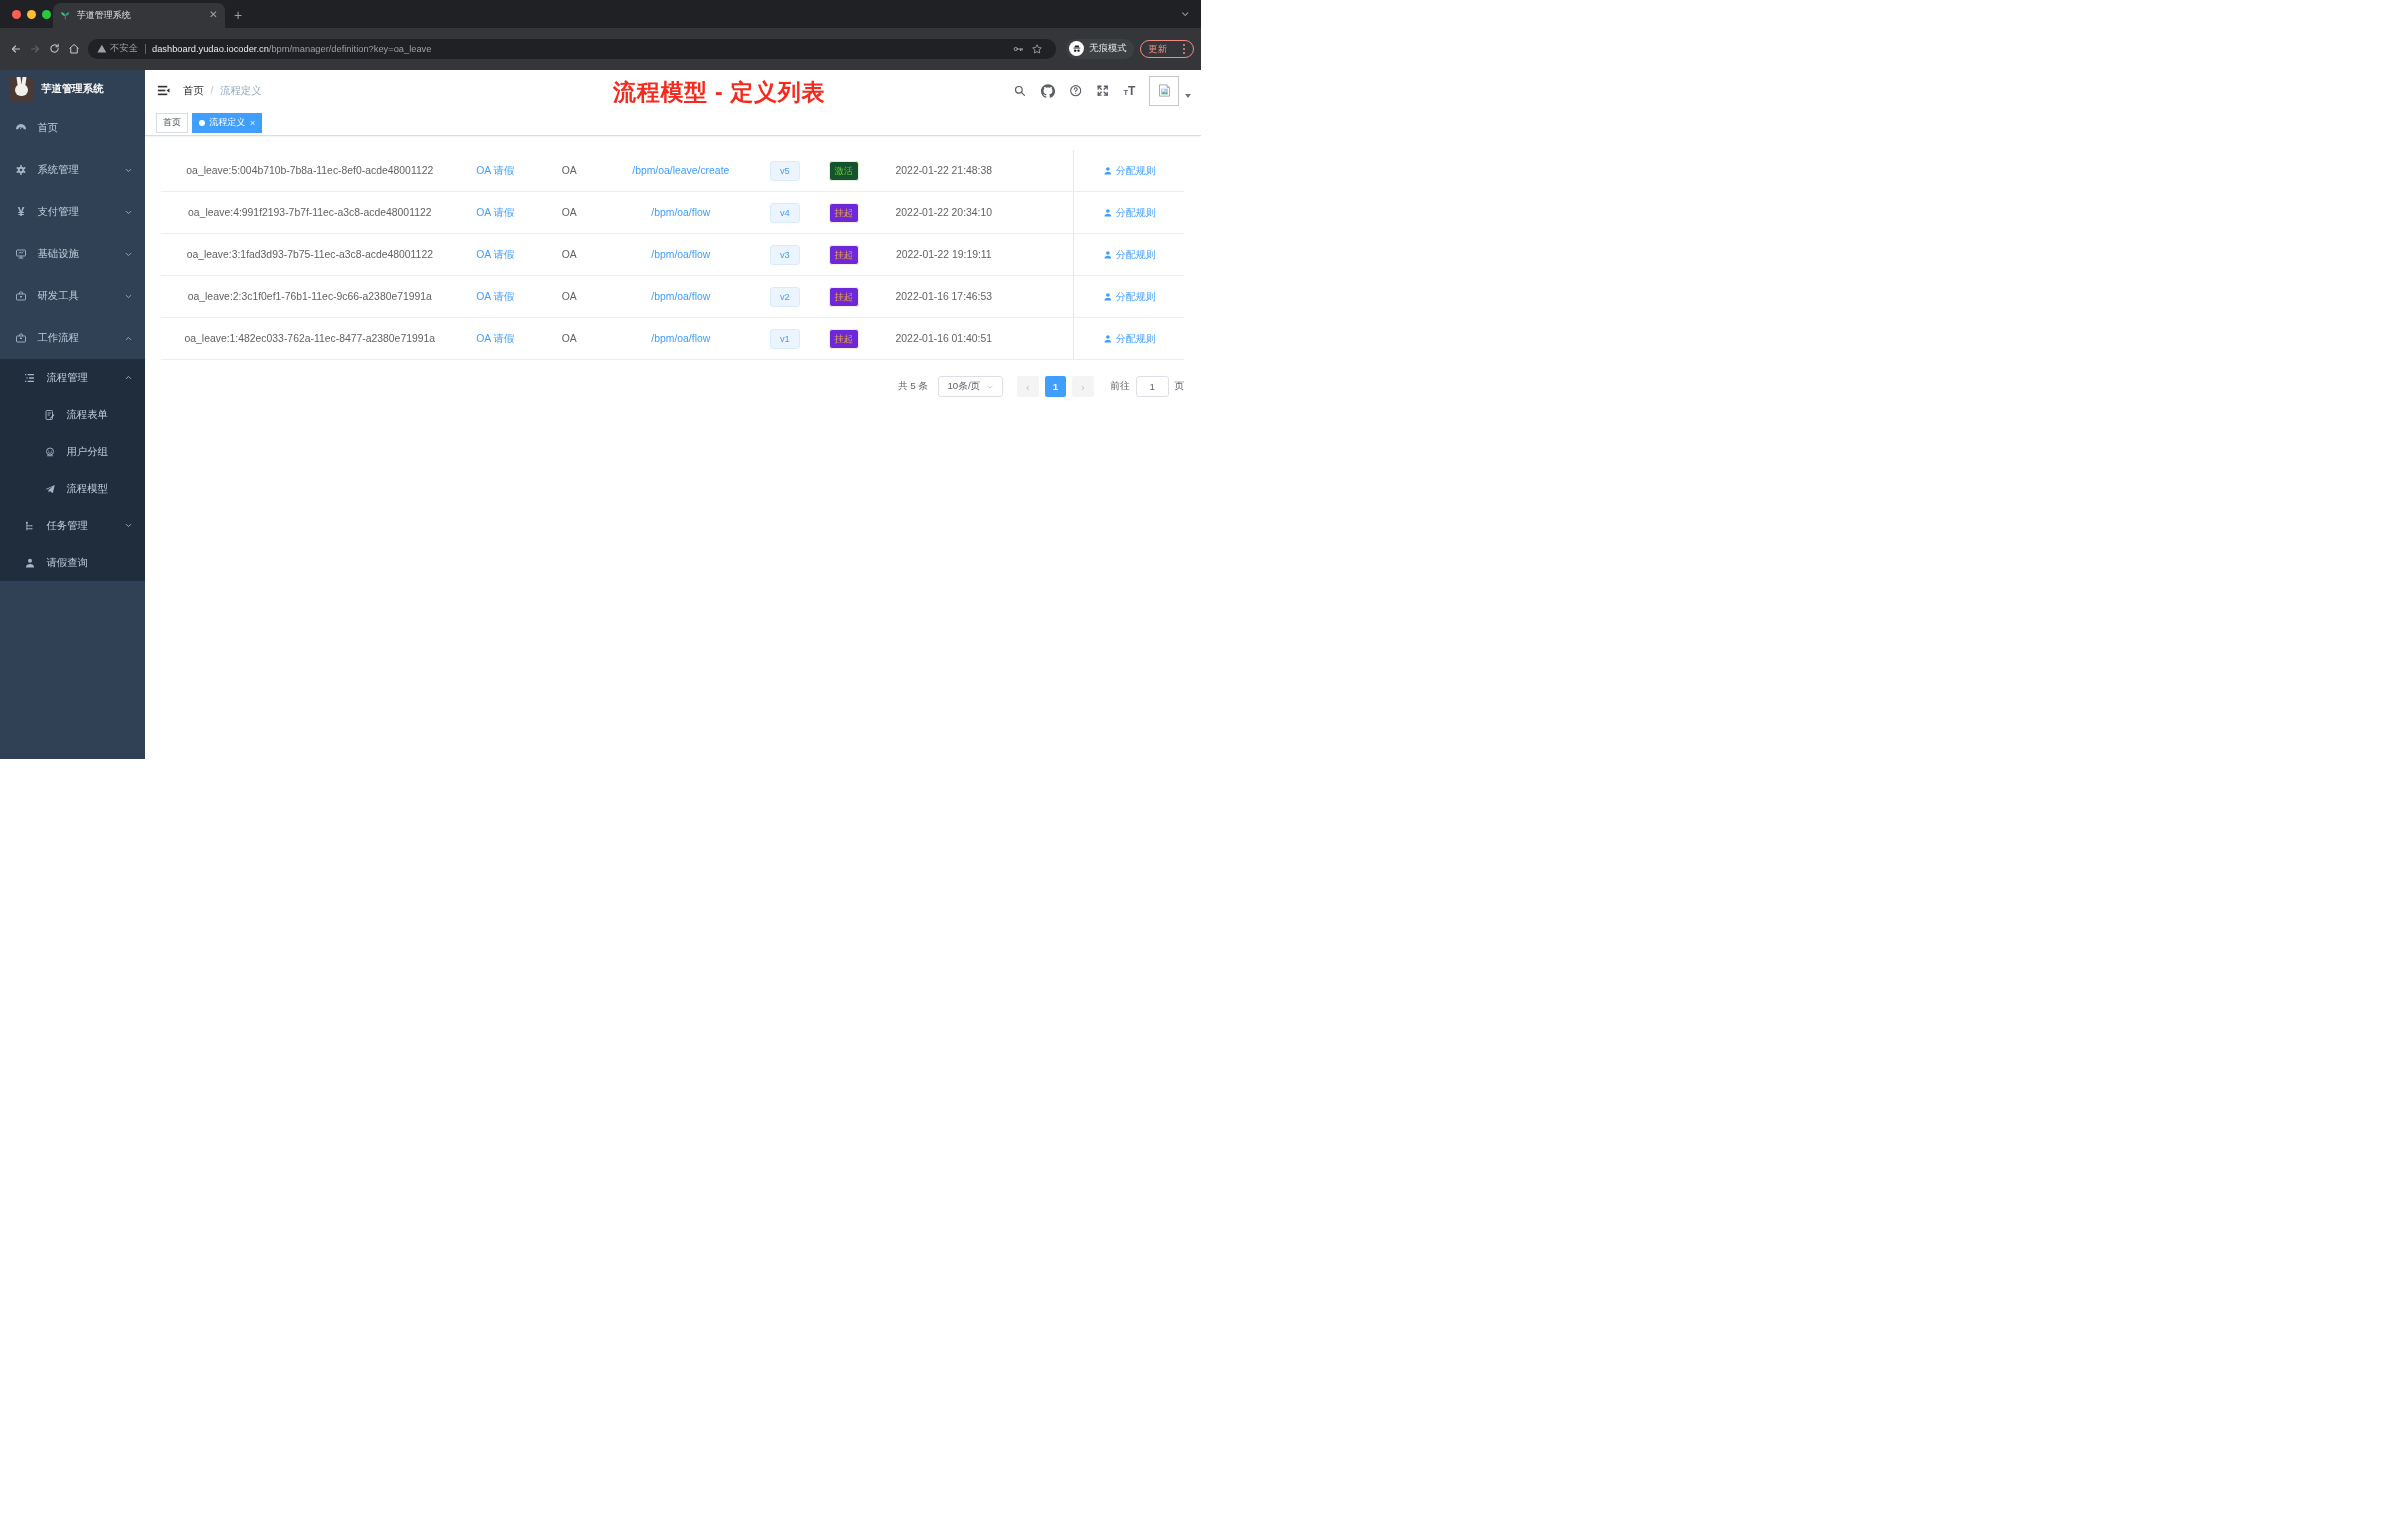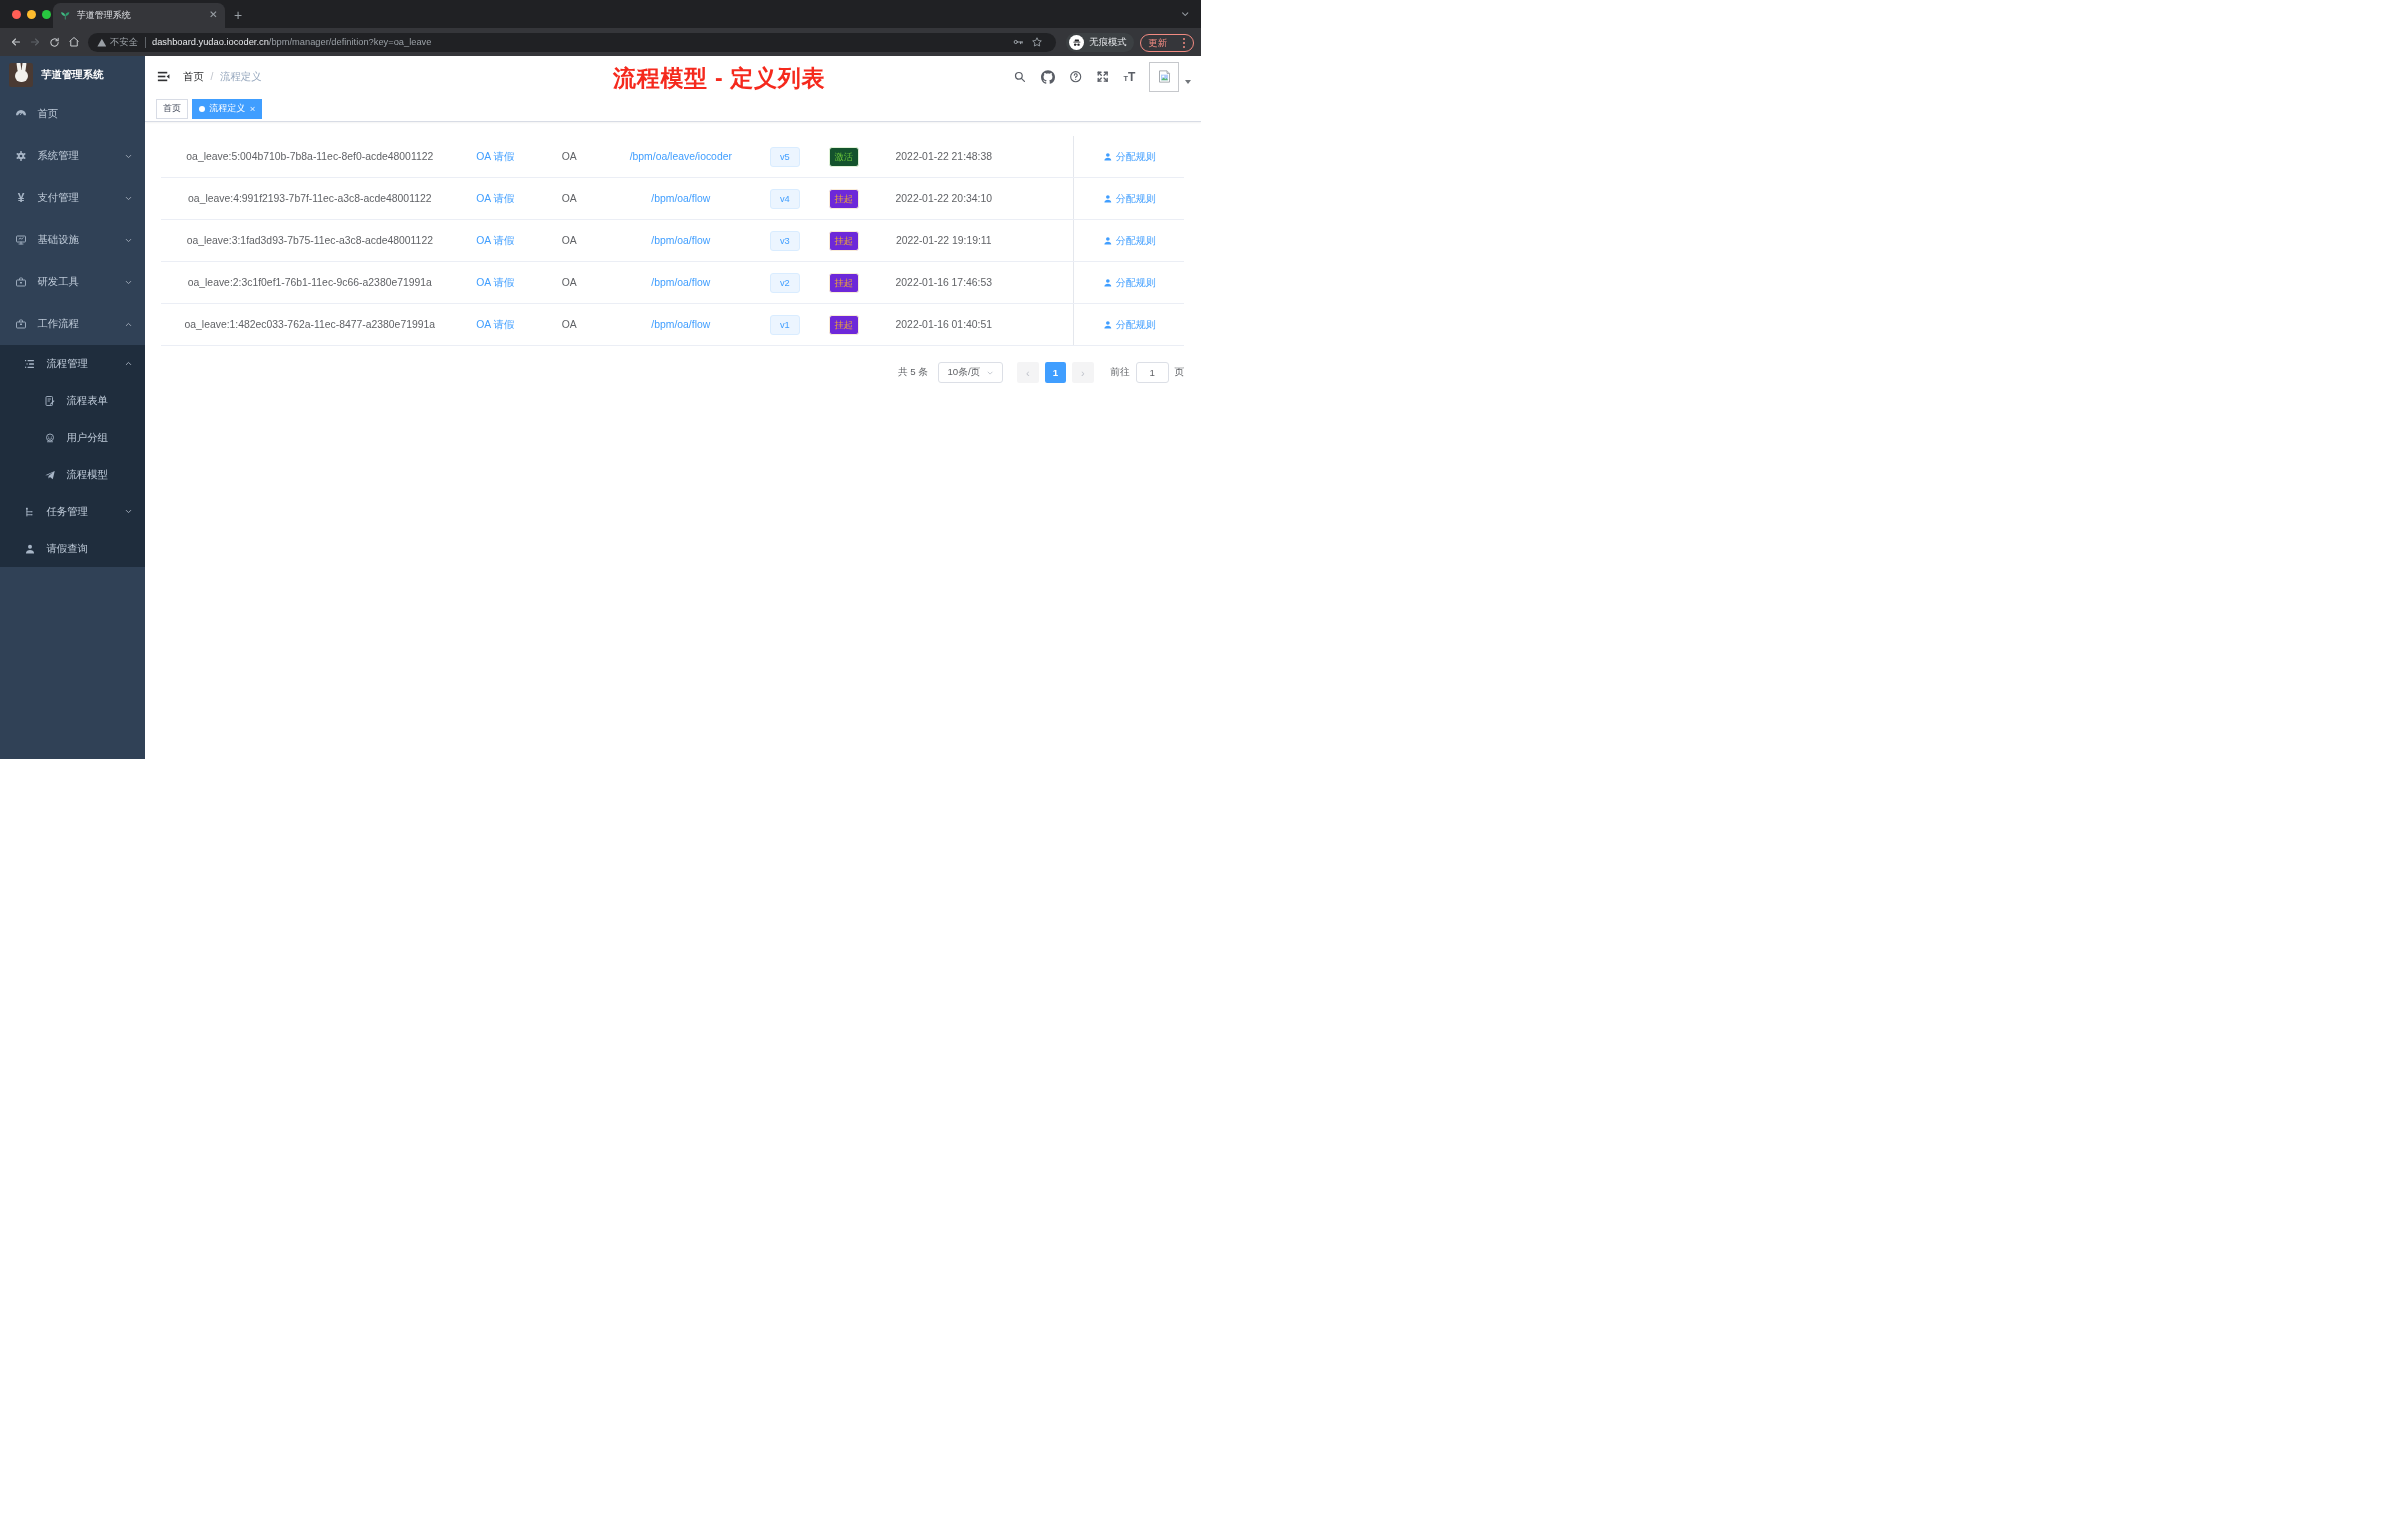--- a/index.html
+++ b/index.html
@@ -12,21 +12,21 @@
   .traffic { position:absolute; left:12px; top:9.7px; display:flex; gap:6px; }
   .tl { width:9px; height:9px; border-radius:50%; }
   .tl.red{ background:#ff5f57; } .tl.yellow{ background:#febc2e; } .tl.green{ background:#28c840; }
   .tab { margin-left:53px; width:172px; height:25px; background:#35363a; border-radius:7.4px 7.4px 0 0;
     display:flex; align-items:center; padding:0 7.4px; gap:6px; color:#dfe1e5; font-size:9px; }
   .tab-title { flex:1; white-space:nowrap; overflow:hidden; }
   .tab-close { color:#9aa0a6; font-size:10.4px; line-height:1; cursor:default; }
   .newtab-btn { color:#9aa0a6; font-size:14px; margin:0 0 5.2px 9px; }
   .tabsearch { position:absolute; right:10.4px; top:9px; color:#9aa0a6; }
 
-  .toolbar { height:28px; background:#35363a; display:flex; align-items:flex-end; padding:4px 6px; }
+  .toolbar { height:42px; background:#35363a; display:flex; align-items:center; padding:4px 6px; }
   .navbtn { width:19.3px; height:19.3px; display:flex; align-items:center; justify-content:center; color:#c7cacd; }
   .navbtn.dim { color:#5f6368; }
   .urlpill { flex:1; height:19.3px; background:#202124; border-radius:9.7px; display:flex; align-items:center;
     padding:0 9px; margin:0 4.5px; color:#9aa0a6; font-size:9.3px; min-width:0; }
   .secchip { display:flex; align-items:center; gap:3.7px; color:#9aa0a6; }
   .pill-div { width:0.7px; height:10.4px; background:#5f6368; margin:0 6.7px; }
   .url-domain { color:#e8eaed; }
   .url-path { color:#9aa0a6; }
   .url-sp { flex:1; }
   .incog { height:19.3px; background:#3c4043; border-radius:9.7px; display:flex; align-items:center;
@@ -483,21 +483,21 @@
       </span>
     </div>
 
     <div class="content">
       <div class="tbl">
 
         <div class="tr">
           <span class="c c1">oa_leave:5:004b710b-7b8a-11ec-8ef0-acde48001122</span>
           <span class="c c2"><span class="link">OA 请假</span></span>
           <span class="c c3">OA</span>
-          <span class="c c4"><span class="link">/bpm/oa/leave/iocoder</span></span>
+          <span class="c c4"><span class="link">/bpm/oa/leave/create</span></span>
           <span class="c c5"><span class="badge ver">v5</span></span>
           <span class="c c6"><span class="badge ok">激活</span></span>
           <span class="c c7">2022-01-22 21:48:38</span>
           <span class="c csp"></span>
           <span class="c c8">
               <span class="action-link">
                 <svg width="9.7" height="9.7" viewBox="0 0 24 24" fill="currentColor">
                   <circle cx="12" cy="7.5" r="4.5"></circle>
                   <path d="M3.5 21c0-4.5 4.2-7 8.5-7s8.5 2.5 8.5 7z"></path>
                 </svg>

